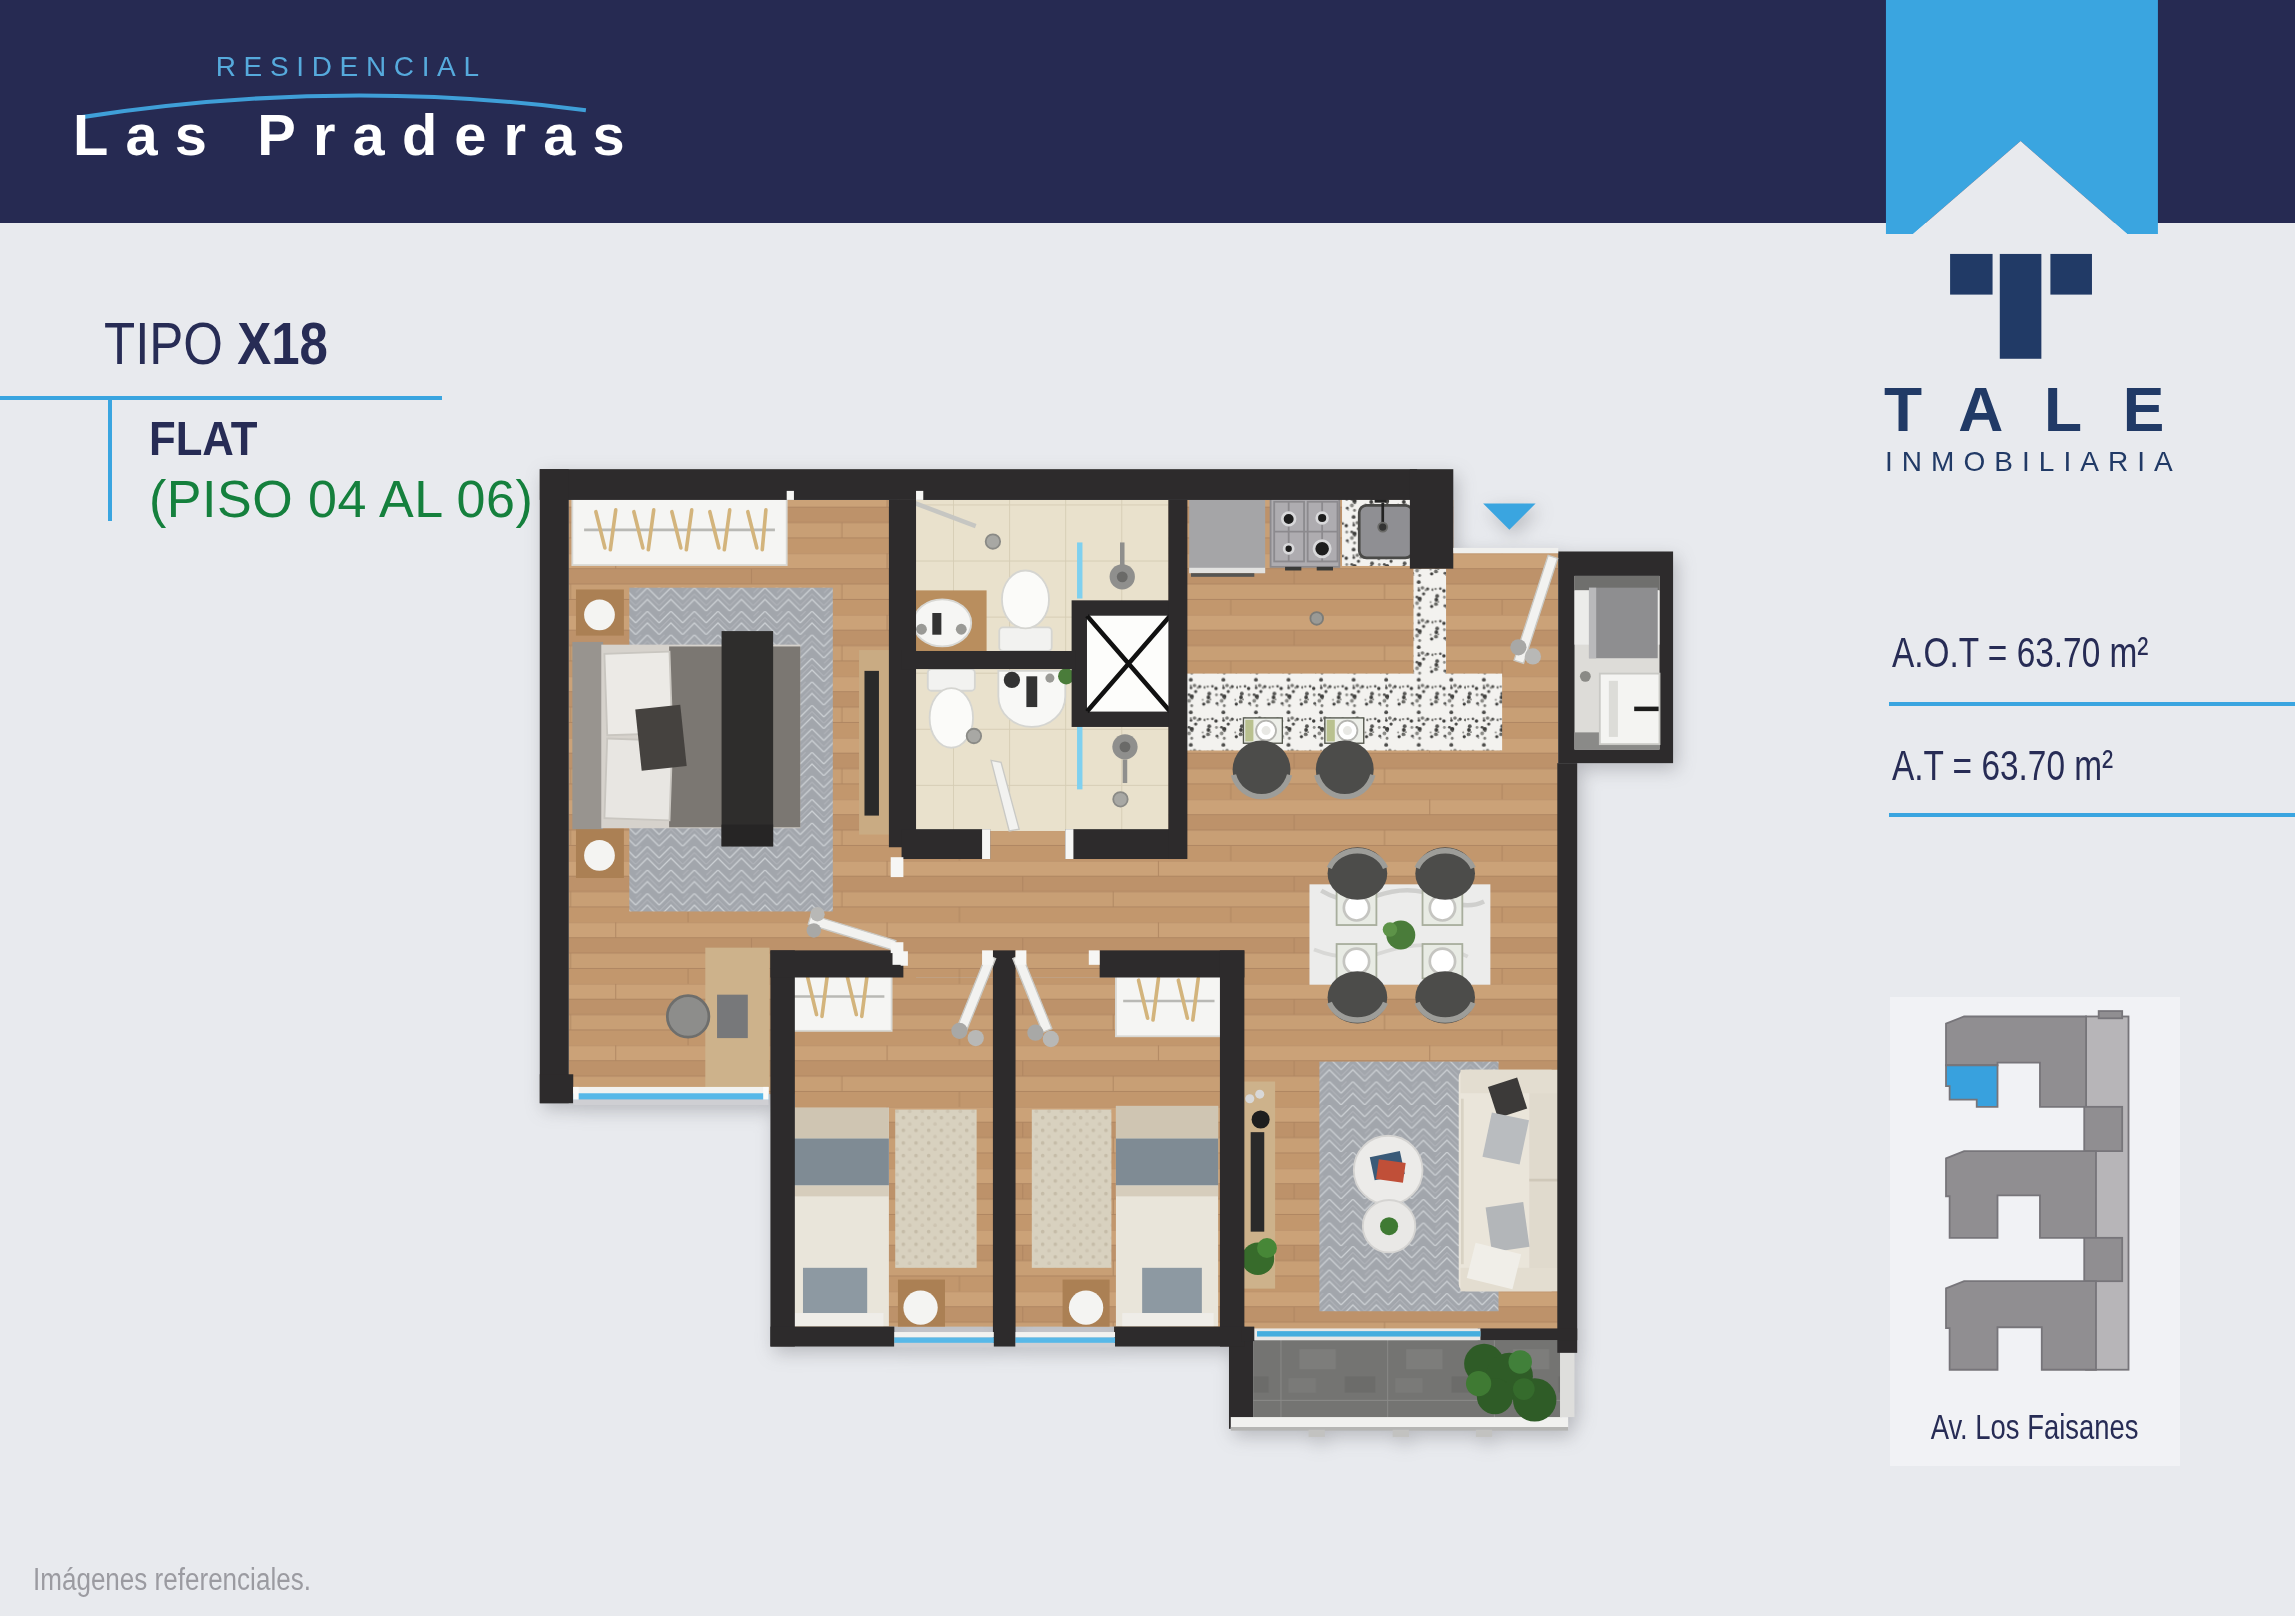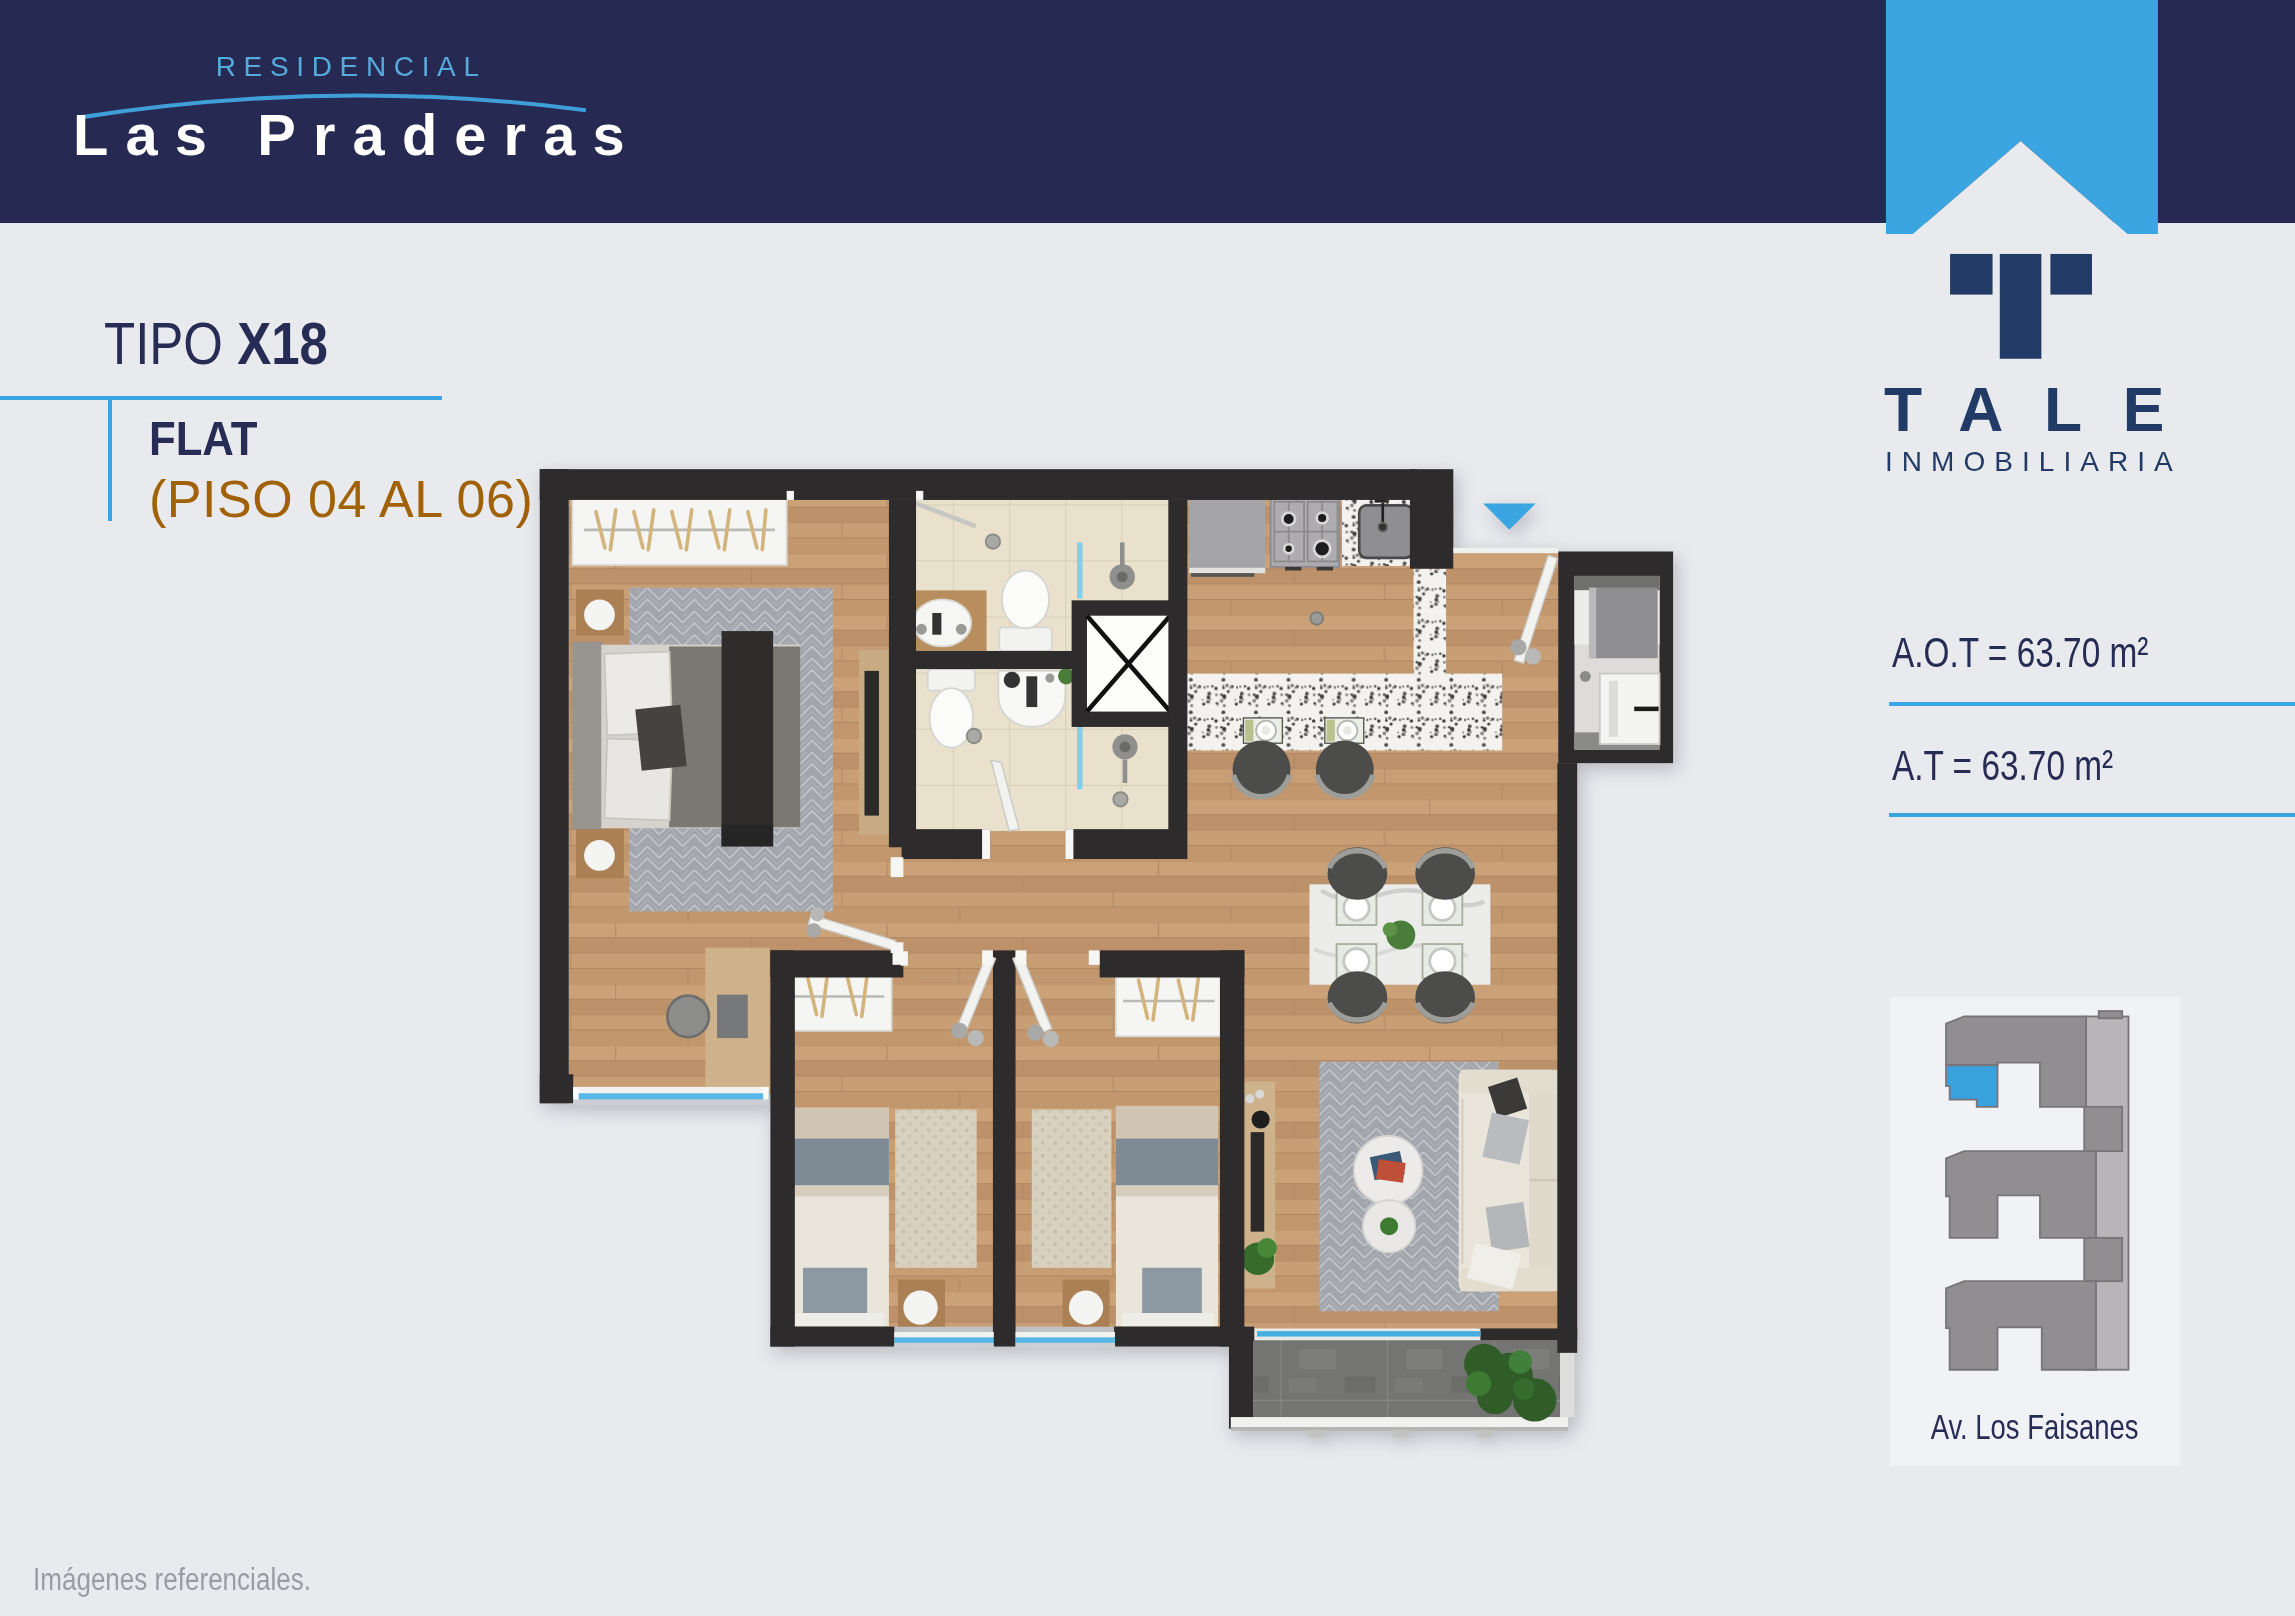--- a/index.html
+++ b/index.html
@@ -40,21 +40,21 @@
 </svg>
 
 <div class="abs" style="left:104px;top:309px;font-size:60px;color:#272c55;letter-spacing:0px;transform:scaleX(0.85);transform-origin:left top;">TIPO <b>X18</b></div>
 
 <div class="abs" style="left:0;top:396px;width:442px;height:3.6px;background:#3aa5e0;"></div>
 
 <div class="abs" style="left:108px;top:396px;width:3.6px;height:125px;background:#3aa5e0;"></div>
 
 <div class="abs" style="left:149px;top:411px;font-size:48px;font-weight:bold;color:#272c55;transform:scaleX(0.91);transform-origin:left top;">FLAT</div>
 
-<div class="abs" style="left:149px;top:469px;font-size:52px;color:#a16207;letter-spacing:0.5px;">(PISO 04 AL 06)</div>
+<div class="abs" style="left:149px;top:469px;font-size:52px;color:#15803d;letter-spacing:0.5px;">(PISO 04 AL 06)</div>
 
 <div class="abs" style="left:1892px;top:629px;font-size:42px;color:#272c55;transform:scaleX(0.795);transform-origin:left top;">A.O.T = 63.70 m²</div>
 
 <div class="abs" style="left:1889px;top:702px;width:407px;height:3.6px;background:#3aa5e0;"></div>
 
 <div class="abs" style="left:1892px;top:742px;font-size:42px;color:#272c55;transform:scaleX(0.795);transform-origin:left top;">A.T = 63.70 m²</div>
 
 <div class="abs" style="left:1889px;top:813px;width:407px;height:3.6px;background:#3aa5e0;"></div>
 
 <div class="abs" style="left:1890px;top:997px;width:290px;height:469px;background:#f1f2f5;"></div>

